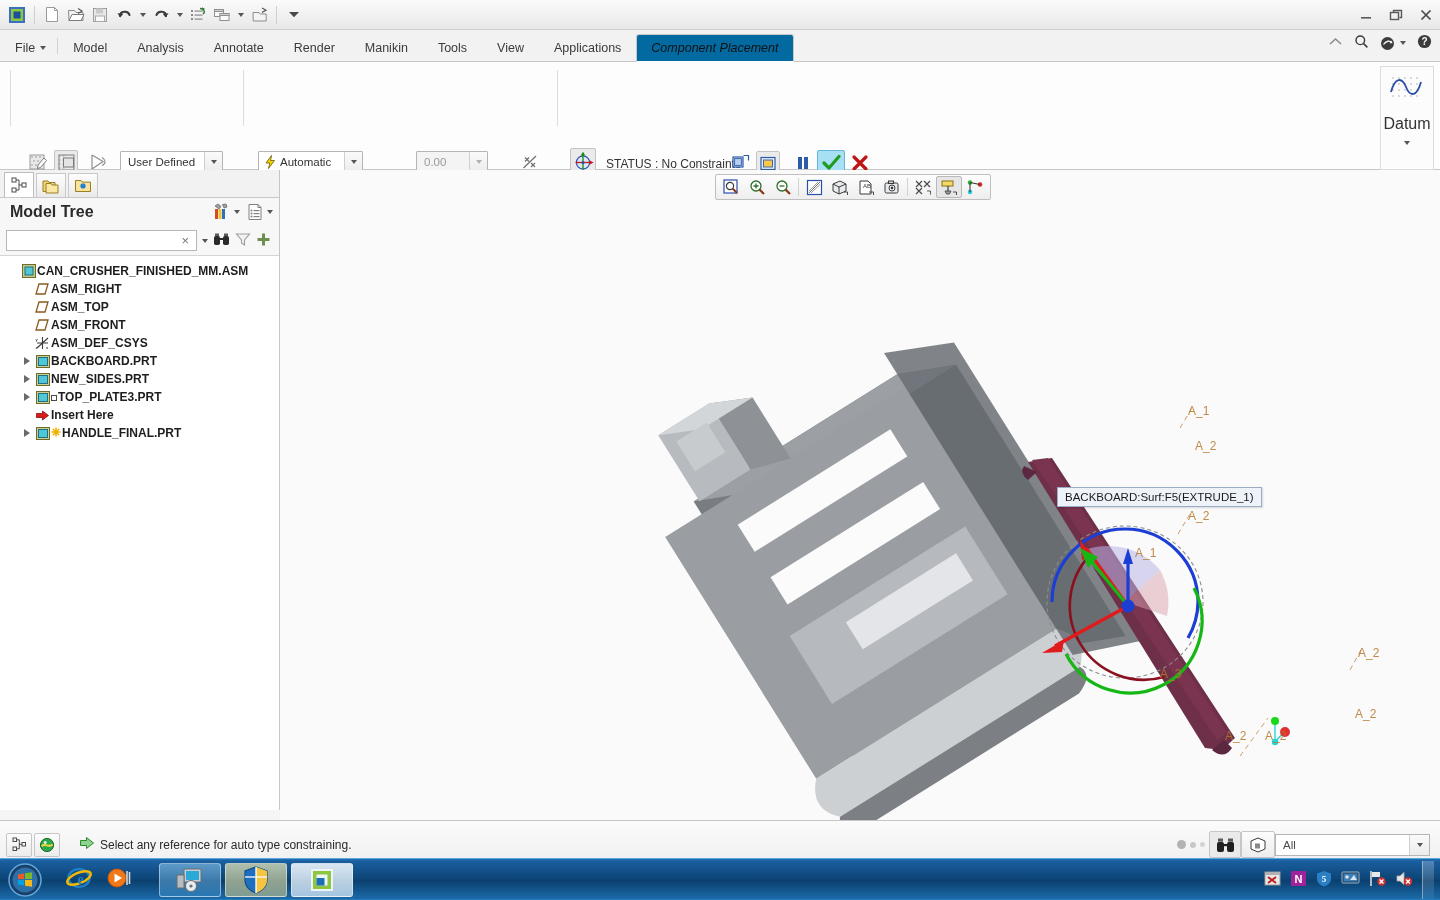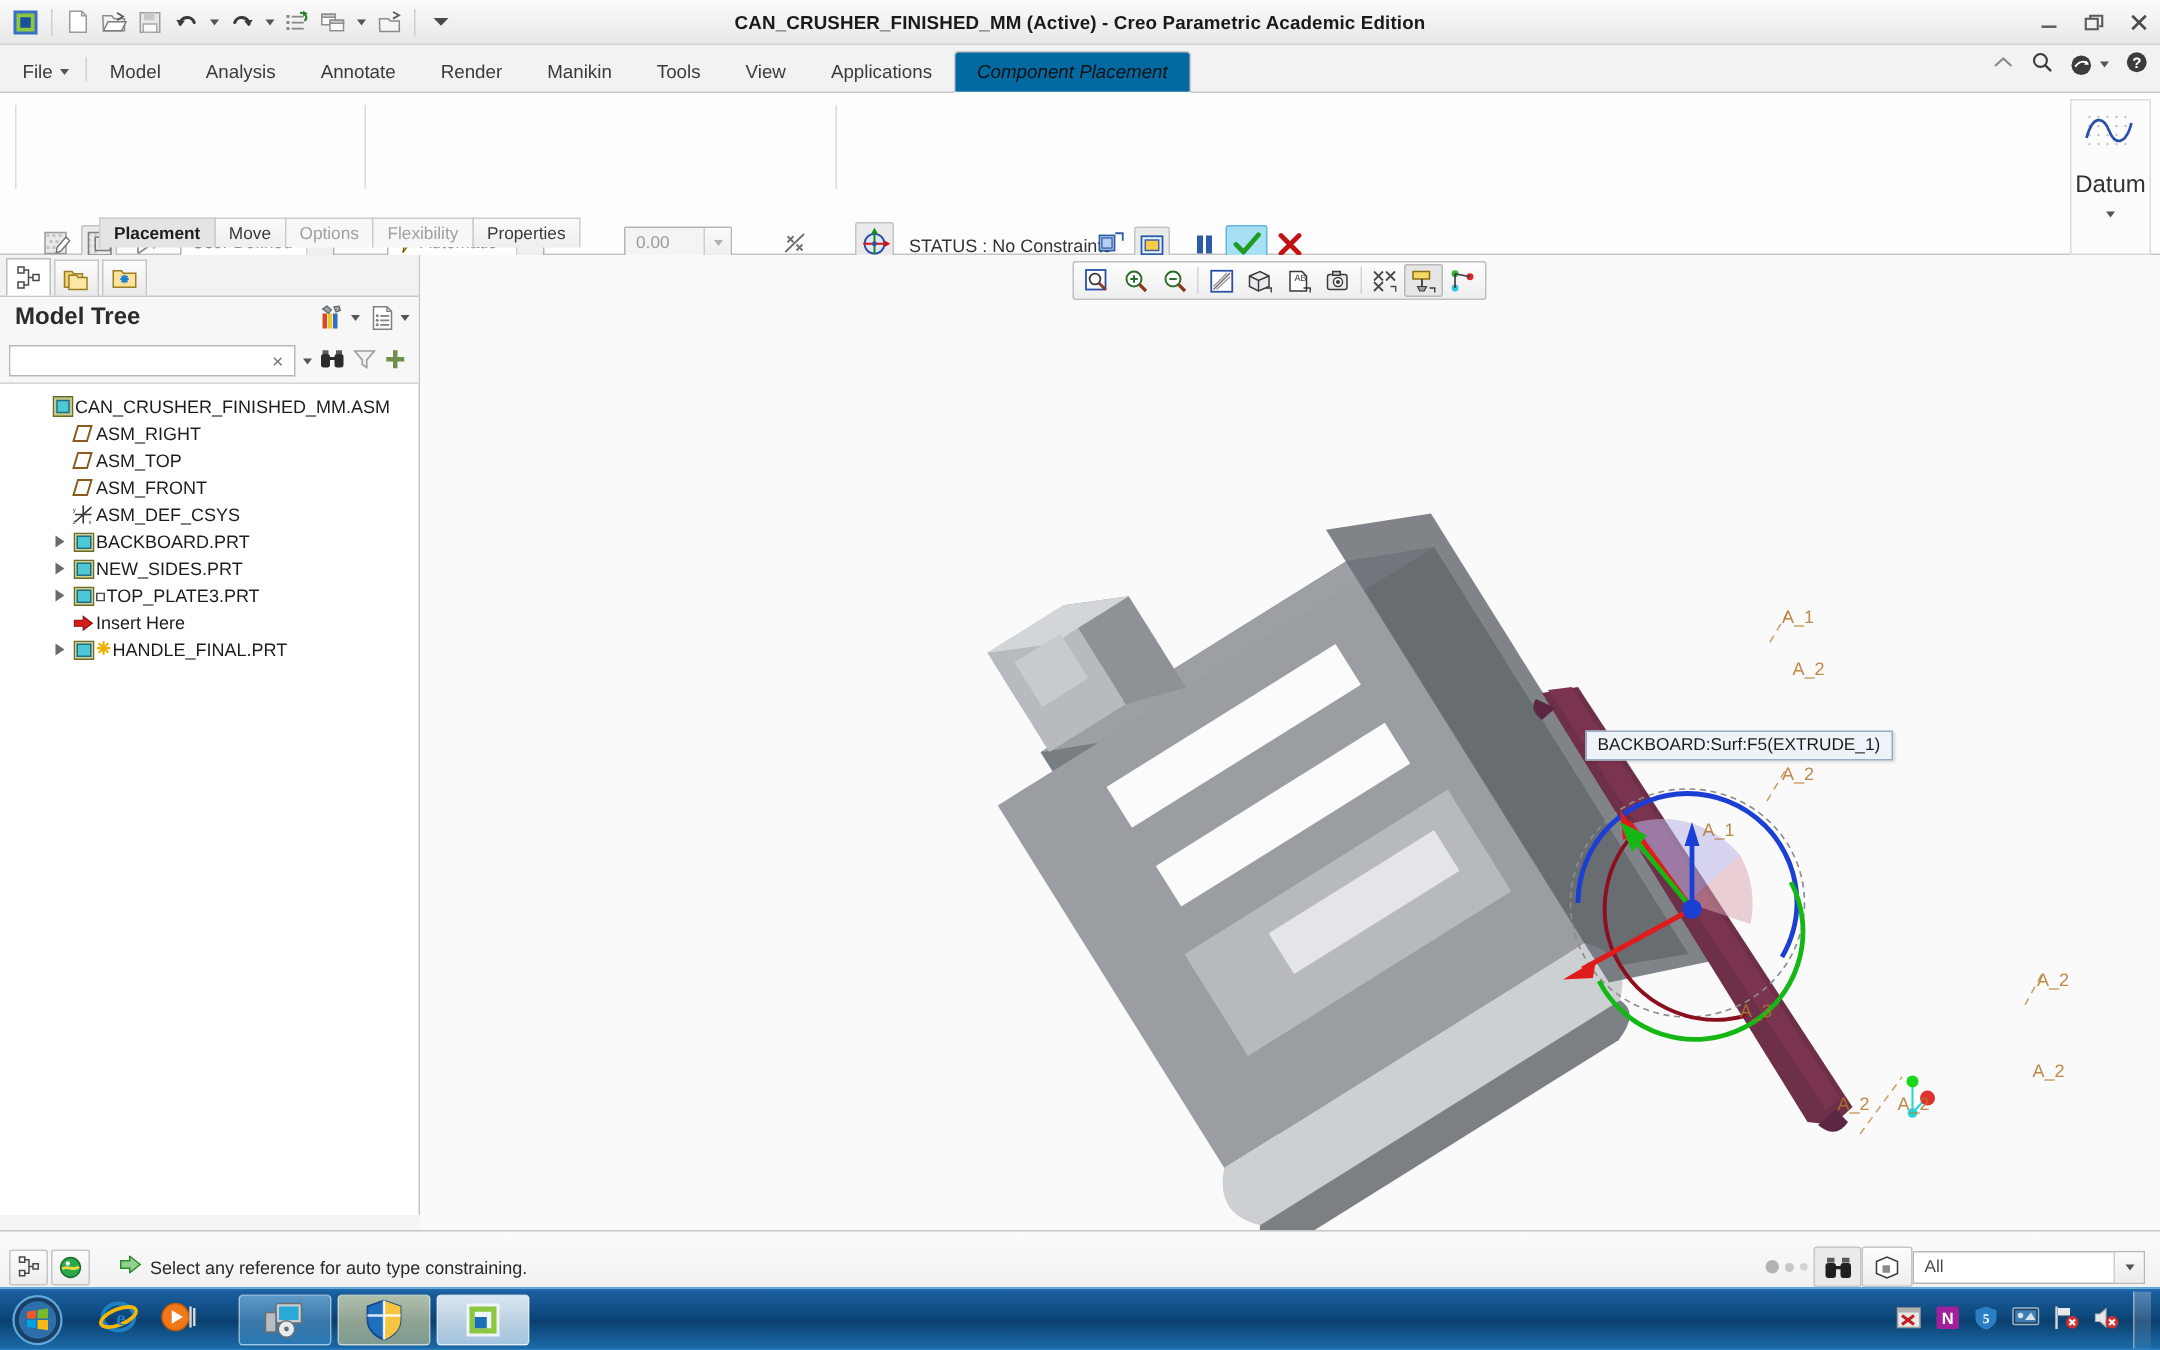--- a/index.html
+++ b/index.html
@@ -147,21 +147,21 @@
   .mt-input {
     flex: 1; height: 21px; background: #fff; border: 1px solid #b7b7b7;
     display: flex; align-items: center; padding-right: 4px;
   }
   .mt-input input {
     flex: 1; border: none; outline: none; height: 17px;
     font-size: 11.5px; font-family: "Liberation Sans", sans-serif; padding-left: 4px;
   }
   .xmark { font-size: 13px; color: #757575; padding: 0 3px; line-height: 1; }
 
-  .tree { padding: 6px 0 0 19px; overflow: hidden; }
+  .tree { padding: 6px 0 0 6px; overflow: hidden; font-weight: bold; }
   .trow {
     display: flex; align-items: center; height: 18px;
     font-size: 12px; color: #1d1d1d; white-space: nowrap;
   }
   .arrw {
     width: 14px; display: flex; align-items: center; justify-content: center;
   }
   .arrw i {
     width: 0; height: 0; border-top: 4px solid transparent;
     border-bottom: 4px solid transparent; border-left: 6px solid #6b6b6b;
@@ -331,21 +331,20 @@
           <path d="M11 1 l4 2.2 -4 2.2" fill="none" stroke="#5a5a5a" stroke-width="1.2"></path>
         </svg>
       </div>
       <div class="qat-sep"></div>
       <div class="qat-btn">
         <svg width="12" height="9" viewBox="0 0 12 9">
             <path d="M1 2 L6 7.2 L11 2 Z" fill="#4a4a4a"></path>
           </svg>
       </div>
     </div>
-    <div class="title-text">CAN_CRUSHER_FINISHED_MM (Active) - Creo Parametric Academic Edition</div>
     <div class="wincontrols">
       <div class="wc">
         <svg width="16" height="16" viewBox="0 0 16 16">
             <rect x="3" y="10" width="10" height="1.6" fill="#5a5a5a"></rect>
           </svg>
       </div>
       <div class="wc">
         <svg width="16" height="16" viewBox="0 0 16 16">
           <rect x="2.5" y="5.5" width="8" height="7" fill="none" stroke="#5a5a5a" stroke-width="1.4"></rect>
           <path d="M5.5 5.5V3.5h8v7h-2" fill="none" stroke="#5a5a5a" stroke-width="1.4"></path>
@@ -541,37 +540,20 @@
         <svg width="19" height="18" viewBox="0 0 19 18">
           <path d="M2 9 L7 14 L17 2.5" fill="none" stroke="#1f9c1f" stroke-width="3.2" stroke-linecap="round" stroke-linejoin="round"></path>
         </svg>
       </div>
       <div class="rbtn" style="position:absolute;left:848px;top:90px;width:24px;height:22px;">
         <svg width="18" height="18" viewBox="0 0 18 18">
           <path d="M3 3 L15 15 M15 3 L3 15" stroke="#c01414" stroke-width="3.2" stroke-linecap="round"></path>
         </svg>
       </div>
 
-      <div class="subtabs">
-        <div class="subtab sel">
-            <span>Placement</span>
-          </div>
-        <div class="subtab">
-            <span>Move</span>
-          </div>
-        <div class="subtab dim">
-            <span>Options</span>
-          </div>
-        <div class="subtab dim">
-            <span>Flexibility</span>
-          </div>
-        <div class="subtab">
-            <span>Properties</span>
-          </div>
-      </div>
 
       <div class="datumgrp">
         <svg width="38" height="30" viewBox="0 0 38 30">
           <g fill="#c9c9c9">
             <circle cx="5" cy="5" r="0.9"></circle>
               <circle cx="11" cy="5" r="0.9"></circle>
               <circle cx="17" cy="5" r="0.9"></circle>
               <circle cx="23" cy="5" r="0.9"></circle>
               <circle cx="29" cy="5" r="0.9"></circle>
             <circle cx="5" cy="11" r="0.9"></circle>

